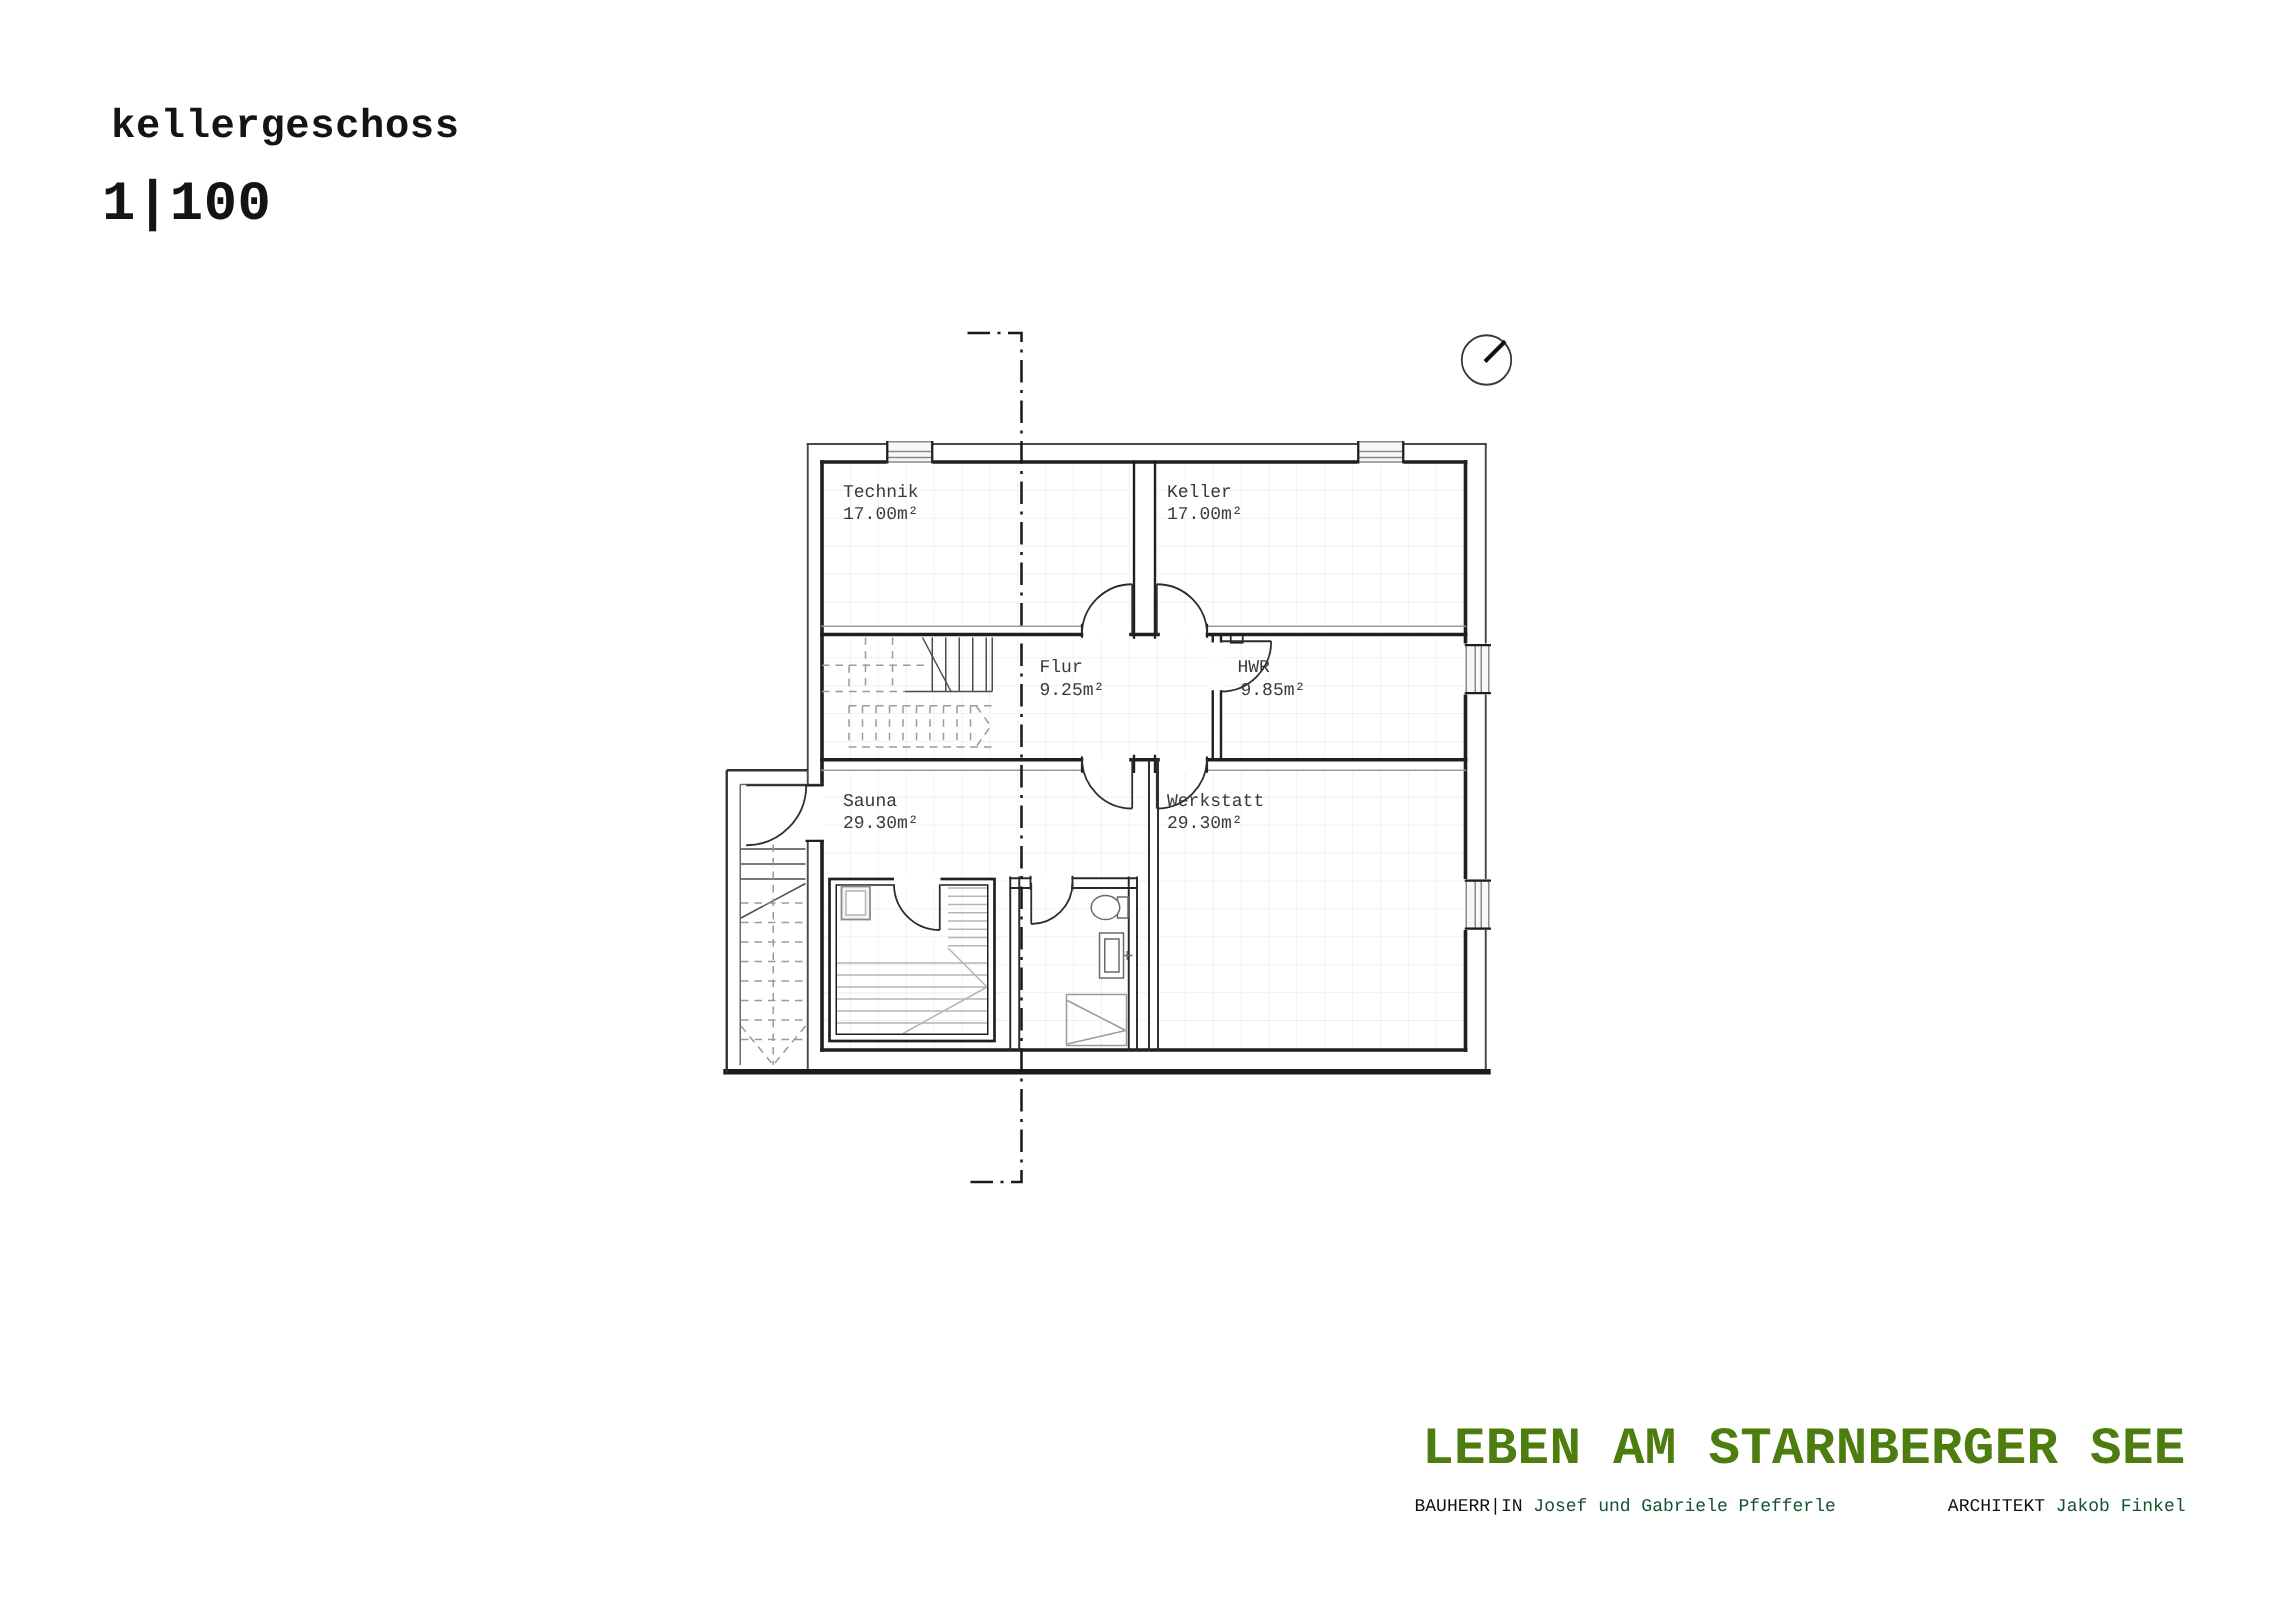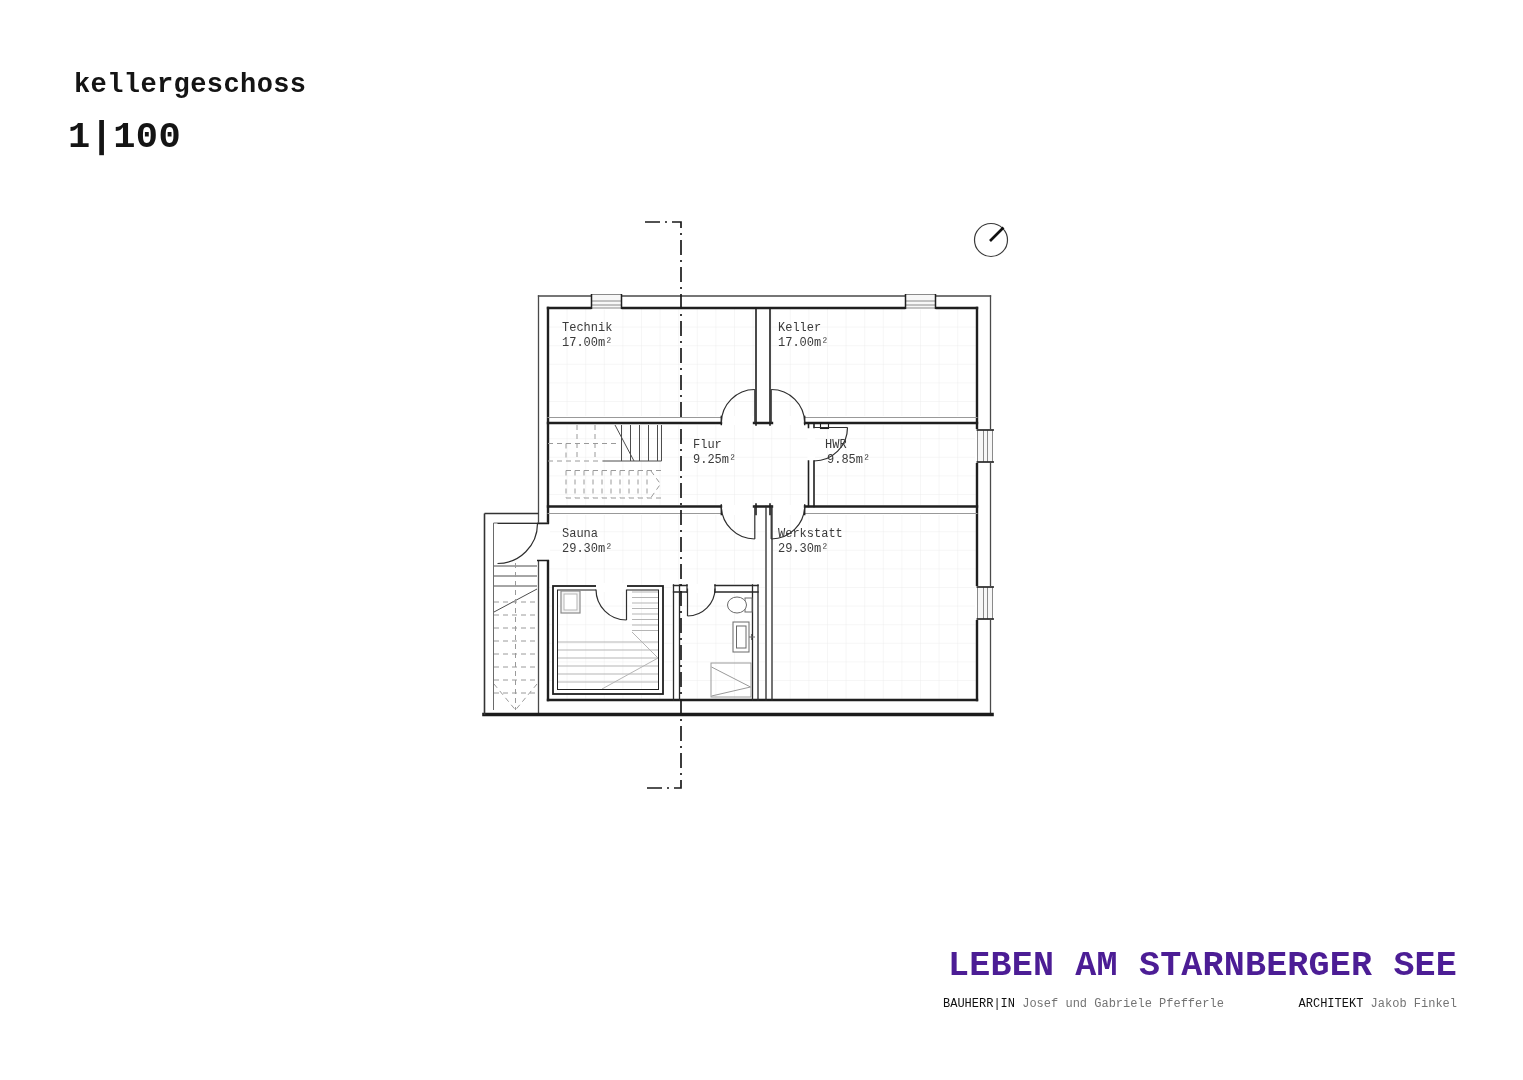--- a/index.html
+++ b/index.html
@@ -4,26 +4,26 @@
 <style>
   html,body{margin:0;padding:0;background:#ffffff;}
   .page{position:relative;width:1523px;height:1080px;background:#fff;overflow:hidden;
         font-family:"Liberation Mono",monospace;color:#141414;}
   .drawing-title{position:absolute;left:74px;top:70px;font-size:27px;font-weight:bold;
         letter-spacing:.4px;white-space:pre;}
   .drawing-scale{position:absolute;left:68px;top:116px;font-size:37px;font-weight:bold;
         letter-spacing:.4px;}
   .plan-svg{position:absolute;left:0;top:0;}
   .project-title{position:absolute;right:66px;top:946px;font-size:35px;font-weight:bold;
-        letter-spacing:.2px;white-space:pre;color:#4c1d95;}
+        letter-spacing:.2px;white-space:pre;color:#4d7c0f;}
   .credits{position:absolute;right:66px;top:997px;width:514px;display:flex;
         justify-content:space-between;font-size:12px;}
   .credit-pair{white-space:pre;}
   .credit-label{font-weight:normal;color:#101010;}
-  .credit-value{color:#737373;font-family:Liberation Mono, monospace;}
+  .credit-value{color:#14532d;font-family:Liberation Mono, monospace;}
   text{font-family:"Liberation Mono",monospace;}
   .room-name,.room-area{font-size:12px;fill:#3a3a3a;}
 </style>
 </head>
 <body>
 
 <div class="page">
 
   <div class="drawing-title">kellergeschoss</div>
   <div class="drawing-scale">1|100</div>

